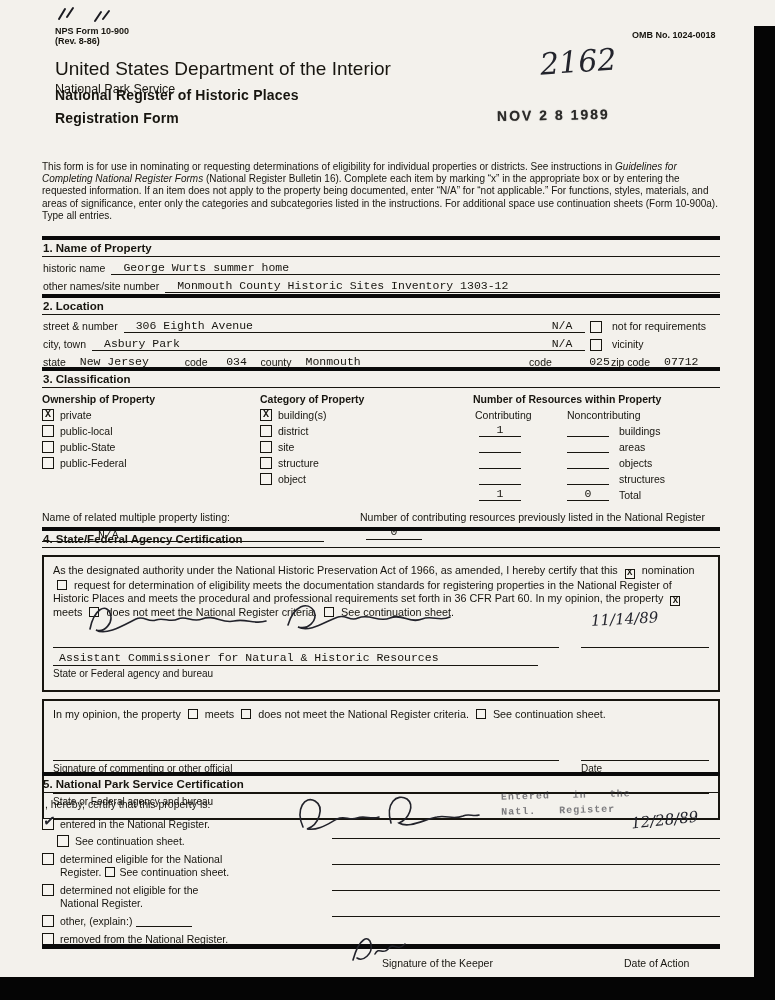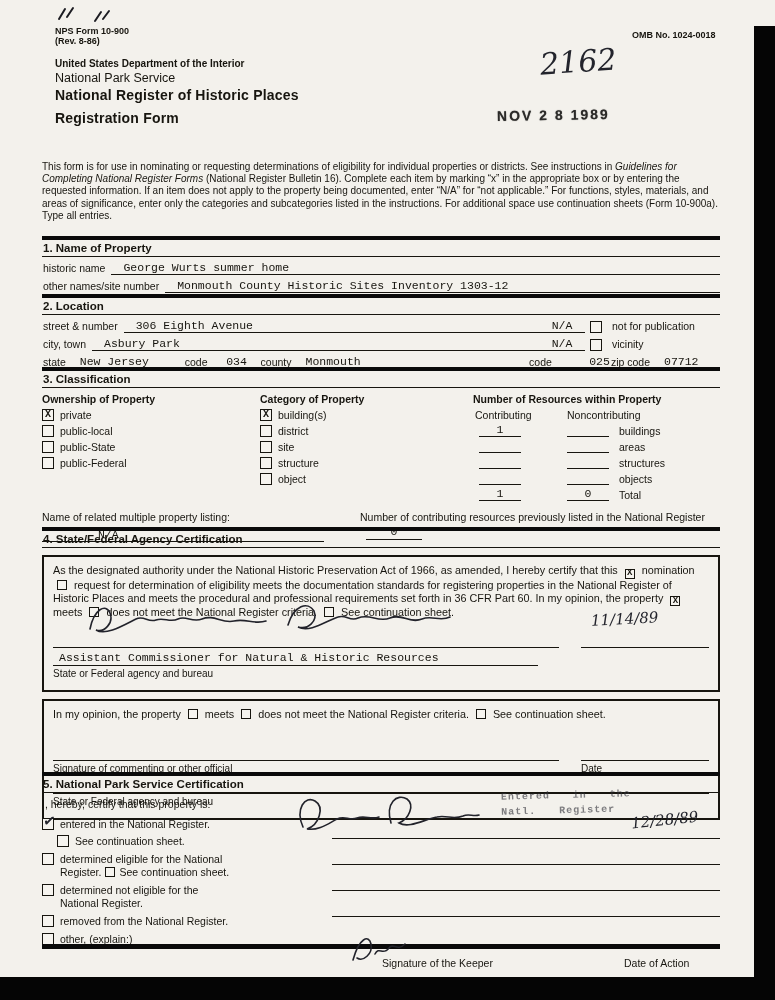--- a/index.html
+++ b/index.html
@@ -9,21 +9,21 @@
     background:#f3f1ec; color:#17150f; overflow:hidden;
     font-family:"Liberation Sans", sans-serif;
   }
   .strip-right { position:absolute; right:0; top:26px; width:21px; height:953px; background:#050505; }
   .strip-bottom { position:absolute; left:0; bottom:0; width:100%; height:23px; background:#050505; }
 
   .block { position:absolute; }
   .b-formno { left:55px; top:26px; font-size:9px; font-weight:bold; line-height:10px; }
   .b-omb { left:632px; top:30px; font-size:9px; font-weight:bold; }
   .b-dept { left:55px; top:58px; }
-  .dept-line1 { font-size:10px; font-weight:bold;text-align:right; }
+  .dept-line1 { font-size:19px; font-weight:normal;text-align:right; }
   .dept-line2 { font-size:12.5px; margin-top:2px; }
   .b-title { left:55px; top:84px; font-size:14px; font-weight:bold; line-height:23px; letter-spacing:.2px; }
   .b-2162 { left:540px; top:44px; font-size:30px; transform:rotate(-4deg); }
   .hand { font-family:"DejaVu Serif", serif; font-style:italic; color:#23242c; }
   .b-nov { left:497px; top:107px; font-size:14px; font-weight:bold; letter-spacing:2px; color:#2b2a28;
            text-shadow:0 0 1px rgba(30,30,30,.6); transform:rotate(-1deg); }
   .b-intro { left:42px; top:161px; width:678px; font-size:10px; line-height:12.2px; }
 
   .sec { left:42px; width:678px; }
   .b-s1 { top:236px; } .b-s2 { top:294px; } .b-s3 { top:367px; } .b-s4 { top:527px; } .b-s5 { top:772px; }
@@ -157,21 +157,21 @@
   </div>
 
   <div class="block sec b-s2">
     <div class="secbar"></div>
     <div class="sechead">2.  Location</div>
     <div class="frow">
       <span class="flabel">street &amp; number</span>
       <span class="fval uline"><span class="typed">306 Eighth Avenue</span></span>
       <span class="nacell uline typed">N/A</span>
       <span class="cb"></span>
-      <span class="flabel2">not for publication</span>
+      <span class="flabel2">not for requirements</span>
     </div>
     <div class="frow">
       <span class="flabel">city, town</span>
       <span class="fval uline"><span class="typed">Asbury Park</span></span>
       <span class="nacell uline typed">N/A</span>
       <span class="cb"></span>
       <span class="flabel2">vicinity</span>
     </div>
     <div class="frow">
       <span class="flabel">state</span>
@@ -263,26 +263,26 @@
             <span class="reslabel">buildings</span>
           </div>
         <div class="resrow">
             <span class="rescell rc1 uline typed"></span>
             <span class="rescell rc2 uline typed"></span>
             <span class="reslabel">areas</span>
           </div>
         <div class="resrow">
             <span class="rescell rc1 uline typed"></span>
             <span class="rescell rc2 uline typed"></span>
-            <span class="reslabel">structures</span>
+            <span class="reslabel">objects</span>
           </div>
         <div class="resrow">
             <span class="rescell rc1 uline typed"></span>
             <span class="rescell rc2 uline typed"></span>
-            <span class="reslabel">objects</span>
+            <span class="reslabel">structures</span>
           </div>
         <div class="resrow">
             <span class="rescell rc1 uline typed">1</span>
             <span class="rescell rc2 uline typed">0</span>
             <span class="reslabel">Total</span>
           </div>
       </div>
     </div>
     <div class="relrow">
       <div class="relleft">
@@ -374,26 +374,26 @@
         </div>
         <div class="cbrow">
           <span class="cb"></span>
           <div class="cbl">
             <div>determined not eligible for the</div>
             <div>National Register.</div>
           </div>
         </div>
         <div class="cbrow">
           <span class="cb"></span>
-          <span class="cbl">removed from the National Register.</span>
-        </div>
-        <div class="cbrow">
-          <span class="cb"></span>
           <span class="cbl">other, (explain:)</span>
           <span class="otherline uline"></span>
+        </div>
+        <div class="cbrow">
+          <span class="cb"></span>
+          <span class="cbl">removed from the National Register.</span>
         </div>
       </div>
       <div class="s5right">
         <div class="rline"></div>
         <div class="rline"></div>
         <div class="rline"></div>
         <div class="rline"></div>
       </div>
     </div>
   </div>

